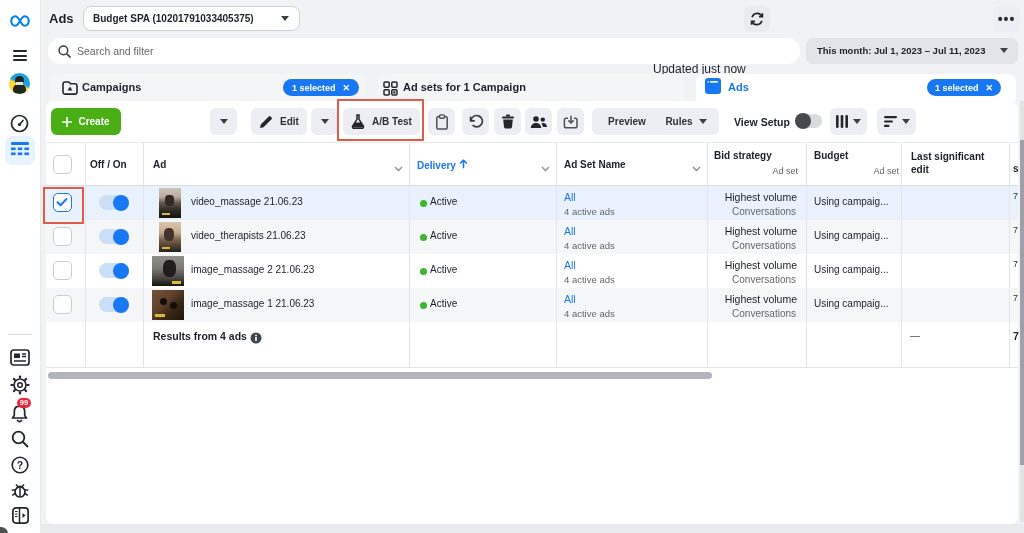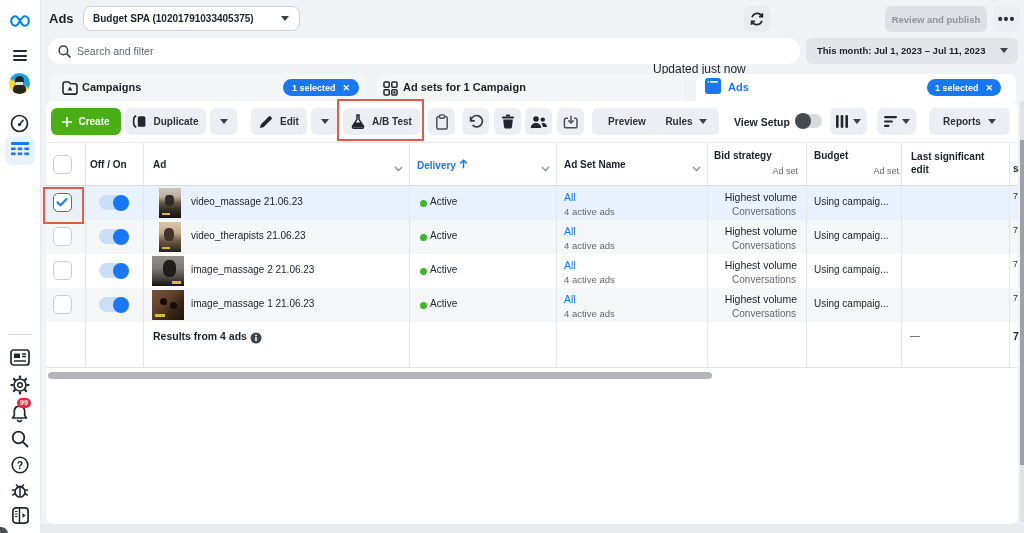--- a/index.html
+++ b/index.html
@@ -135,21 +135,20 @@
 
   <div class="abs" style="left:653px;top:14px;font-size:12px;color:#1c2028;margin-top:48px;">Updated just now</div>
   <div class="btn hdrbtn" style="left:744px;width:26px;background:#e9ebef;" id="refreshbtn">
     <svg width="16" height="16" viewBox="0 0 16 16">
       <path d="M3.1 6.2A5.3 5.3 0 0 1 13 5.4" fill="none" stroke="#23272d" stroke-width="1.7"></path>
       <path d="M13.4 2.2v3.4h-3.4" fill="none" stroke="#23272d" stroke-width="1.7"></path>
       <path d="M12.9 9.8A5.3 5.3 0 0 1 3 10.6" fill="none" stroke="#23272d" stroke-width="1.7"></path>
       <path d="M2.6 13.8v-3.4H6" fill="none" stroke="#23272d" stroke-width="1.7"></path>
     </svg>
   </div>
-  <div class="btn hdrbtn" style="left:885px;width:102px;background:#dee0e5;color:#8f939b;font-size:9.5px;">Review and publish</div>
   <div class="btn hdrbtn" style="left:993px;width:27px;font-size:14px;letter-spacing:1px;">•••</div>
 
   <div class="abs" style="left:48px;top:38px;width:752px;height:26px;background:#fff;border-radius:13px;"></div>
   <div class="abs" style="left:58px;top:44px;">
     <svg width="13" height="13" viewBox="0 0 13 13">
       <circle cx="5.4" cy="5.4" r="4.3" fill="none" stroke="#3a3f45" stroke-width="1.5"></circle>
       <path d="M8.7 8.7l3.4 3.4" stroke="#3a3f45" stroke-width="1.5" stroke-linecap="round"></path>
     </svg>
   </div>
   <div class="abs" style="left:77px;top:45px;font-size:10.5px;color:#65676b;">Search and filter</div>
@@ -190,27 +189,20 @@
     </svg>
   </div>
   <div class="abs" style="left:728px;top:81px;font-size:11px;font-weight:bold;color:#1877f2;">Ads</div>
   <div class="pill" style="left:927px;top:79px;width:74px;height:17px;">1 selected <span style="font-weight:bold;">✕</span></div>
 
   <div class="btn tbtn" style="left:51px;width:70px;background:#49af15;color:#fff;gap:6px;">
     <svg width="10" height="10" viewBox="0 0 10 10">
         <path d="M5 0.5v9M0.5 5h9" stroke="#fff" stroke-width="1.6" stroke-linecap="round"></path>
       </svg>
     Create</div>
-  <div class="btn tbtn" style="left:125px;width:81px;gap:6px;">
-    <svg width="15" height="15" viewBox="0 0 15 15">
-      <path d="M4.2 1.8C2.6 2.4 1.6 4 1.6 6.5v2c0 2.5 1 4.1 2.6 4.7" fill="none" stroke="#23272d" stroke-width="1.6"></path>
-      <rect x="5.8" y="2.2" width="7.6" height="10.6" rx="1.6" fill="#23272d"></rect>
-      <path d="M10.2 2.2l3.2 3.2v-3.2z" fill="#fff" opacity="0"></path>
-    </svg>
-    Duplicate</div>
   <div class="btn tbtn" style="left:210px;width:27px;">
       <span class="caret"></span>
     </div>
   <div class="btn tbtn" style="left:251px;width:56px;gap:7px;">
     <svg width="14" height="14" viewBox="0 0 14 14">
       <path d="M1 13l.8-3.4 8-8c.5-.5 1.3-.5 1.8 0l.9.9c.5.5.5 1.3 0 1.8l-8 8L1 13z" fill="#23272d"></path>
     </svg>
     Edit</div>
   <div class="btn tbtn" style="left:311px;width:27px;">
       <span class="caret"></span>
@@ -270,21 +262,20 @@
     <span class="caret"></span>
     </div>
   <div class="btn tbtn" style="left:877px;width:39px;gap:5px;" id="ic-lines">
     <svg width="13" height="11" viewBox="0 0 13 11">
       <rect x="0" y="0" width="13" height="2.2" rx="1.1" fill="#23272d"></rect>
       <rect x="0" y="4.4" width="9" height="2.2" rx="1.1" fill="#23272d"></rect>
       <rect x="0" y="8.8" width="5.5" height="2.2" rx="1.1" fill="#23272d"></rect>
     </svg>
     <span class="caret"></span>
     </div>
-  <div class="btn tbtn" style="left:929px;width:81px;gap:7px;">Reports <span class="caret"></span></div>
 
   <div class="abs" style="left:337px;top:99px;width:87px;height:42px;border:2.5px solid #e25a48;box-sizing:border-box;z-index:40;"></div>
   <div class="abs" style="left:43px;top:187px;width:41px;height:37px;border:2.5px solid #e25a48;box-sizing:border-box;z-index:40;"></div>
 
   <div class="abs" style="left:46px;top:186px;width:972px;height:34px;background:#e9f2fc;"></div>
   <div class="abs" style="left:46px;top:220px;width:972px;height:34px;background:#f5f6f8;"></div>
   <div class="abs" style="left:46px;top:288px;width:972px;height:34px;background:#f5f6f8;"></div>
 
   <div class="abs" style="left:46px;top:142px;width:972px;height:1px;background:#e8eaee;"></div>
   <div class="abs" style="left:46px;top:185px;width:972px;height:1px;background:#d8dbdf;"></div>

